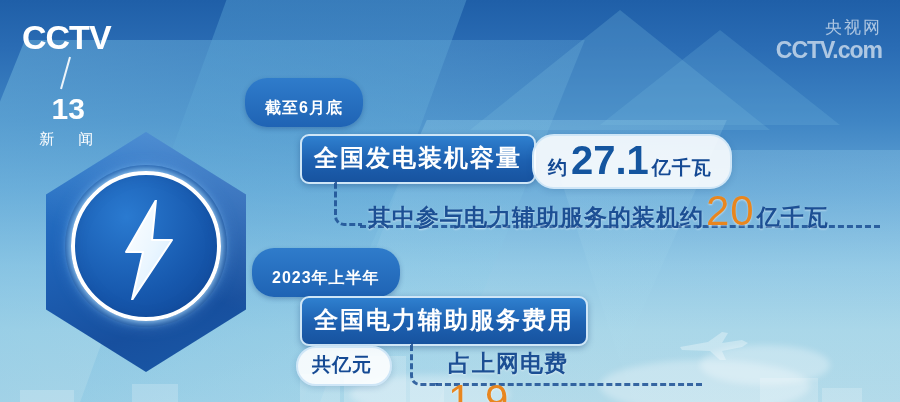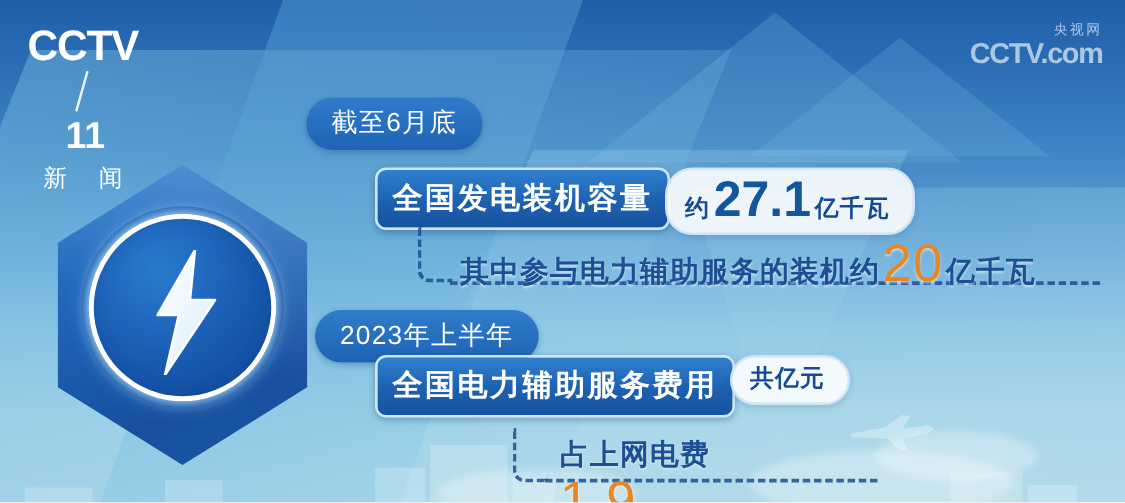--- a/index.html
+++ b/index.html
@@ -119,26 +119,26 @@
   .bolt {
     position: absolute; left: 72px; top: 72px;
     width: 68px; height: 100px;
   }
 
   
   .group { position: absolute; }
 
   .pill-tag {
     display: inline-block;
-    padding: 6px 20px 8px 20px;
+    padding: 20px 20px 8px 20px;
     border-radius: 22px;
     background: linear-gradient(180deg, #2f7ccb 0%, #1f63b4 100%);
     color: #ffffff;
-    font-size: 21px;
-    font-weight: normal;
+    font-size: 16px;
+    font-weight: bold;
     letter-spacing: 1px;
     white-space: nowrap;
     box-shadow: 0 2px 5px rgba(20,60,120,0.32);
   }
 
   .row { display: flex; align-items: flex-start; white-space: nowrap; }
 
   .label-box {
     display: inline-block;
     padding: 6px 12px 8px 12px;
@@ -198,30 +198,30 @@
 
   
   .cctv13 { position: absolute; left: 22px; top: 20px; }
   .cctv13-main {
     font-size: 34px; font-weight: bold; color: #ffffff;
     letter-spacing: -1px; line-height: 1;
     font-family: "Liberation Sans", sans-serif;
   }
   .cctv13-sub {
     margin-top: 4px; text-align: center;
-    font-size: 19px; color: #ffffff; letter-spacing: 10px;
+    font-size: 15px; color: #ffffff; letter-spacing: 10px;
     padding-left: 10px;
   }
   .chan-num {
     display: inline-block; font-size: 30px; font-weight: bold;
     color: #ffffff; margin-left: 4px;
   }
 
   .watermark { position: absolute; right: 18px; top: 16px; text-align: right; opacity: 0.62; }
-  .wm-cn { font-size: 11px; color: #ffffff; letter-spacing: 2px; }
+  .wm-cn { font-size: 17px; color: #ffffff; letter-spacing: 2px; }
   .wm-en { font-size: 23px; font-weight: bold; color: #ffffff; letter-spacing: -1px; line-height: 1; }
 </style>
 </head>
 <body>
 
 <div class="stage">
 
   <div class="bg-layer">
     <div class="mount-a"></div>
     <div class="mount-b"></div>
@@ -248,21 +248,21 @@
       <div class="blk" style="left:20px;  width:54px; height:12px;"></div>
     </div>
   </div>
 
   <div class="cctv13">
     <div style="display:flex; align-items:center;flex-direction:column;">
       <span class="cctv13-main">CCTV</span>
       <svg width="14" height="38" viewBox="0 0 14 38">
         <line x1="11" y1="3" x2="2" y2="35" stroke="#ffffff" stroke-width="2" opacity="0.9"></line>
       </svg>
-      <span class="chan-num">11</span>
+      <span class="chan-num">13</span>
     </div>
     <div class="cctv13-sub">新 闻</div>
   </div>
 
   <div class="watermark">
     <div class="wm-cn">央视网</div>
     <div class="wm-en">CCTV.com</div>
   </div>
 
   <div class="emblem">
@@ -301,21 +301,21 @@
   <div class="group sub-row" style="left:368px; top:190px;">
     <span>其中参与电力辅助服务的装机约</span>
     <span class="sub-big">20</span>
     <span>亿千瓦</span>
   </div>
 
   <div class="group" style="left:252px; top:248px;">
     <span class="pill-tag">2023年上半年</span>
   </div>
 
-  <div class="group row" style="left:300px; top:284px;">
+  <div class="group row" style="left:300px; top:296px;flex-direction:column;">
     <span class="label-box">全国电力辅助服务费用</span>
     <span class="value-pill">
       <span class="v-small">共</span>
       <span class="v-small">亿元</span>
     </span>
   </div>
 
   <div class="dash-corner" style="left:410px; top:342px; width:28px; height:44px;"></div>
   <div class="dash-h" style="left:436px; top:383px; width:266px;"></div>
 

